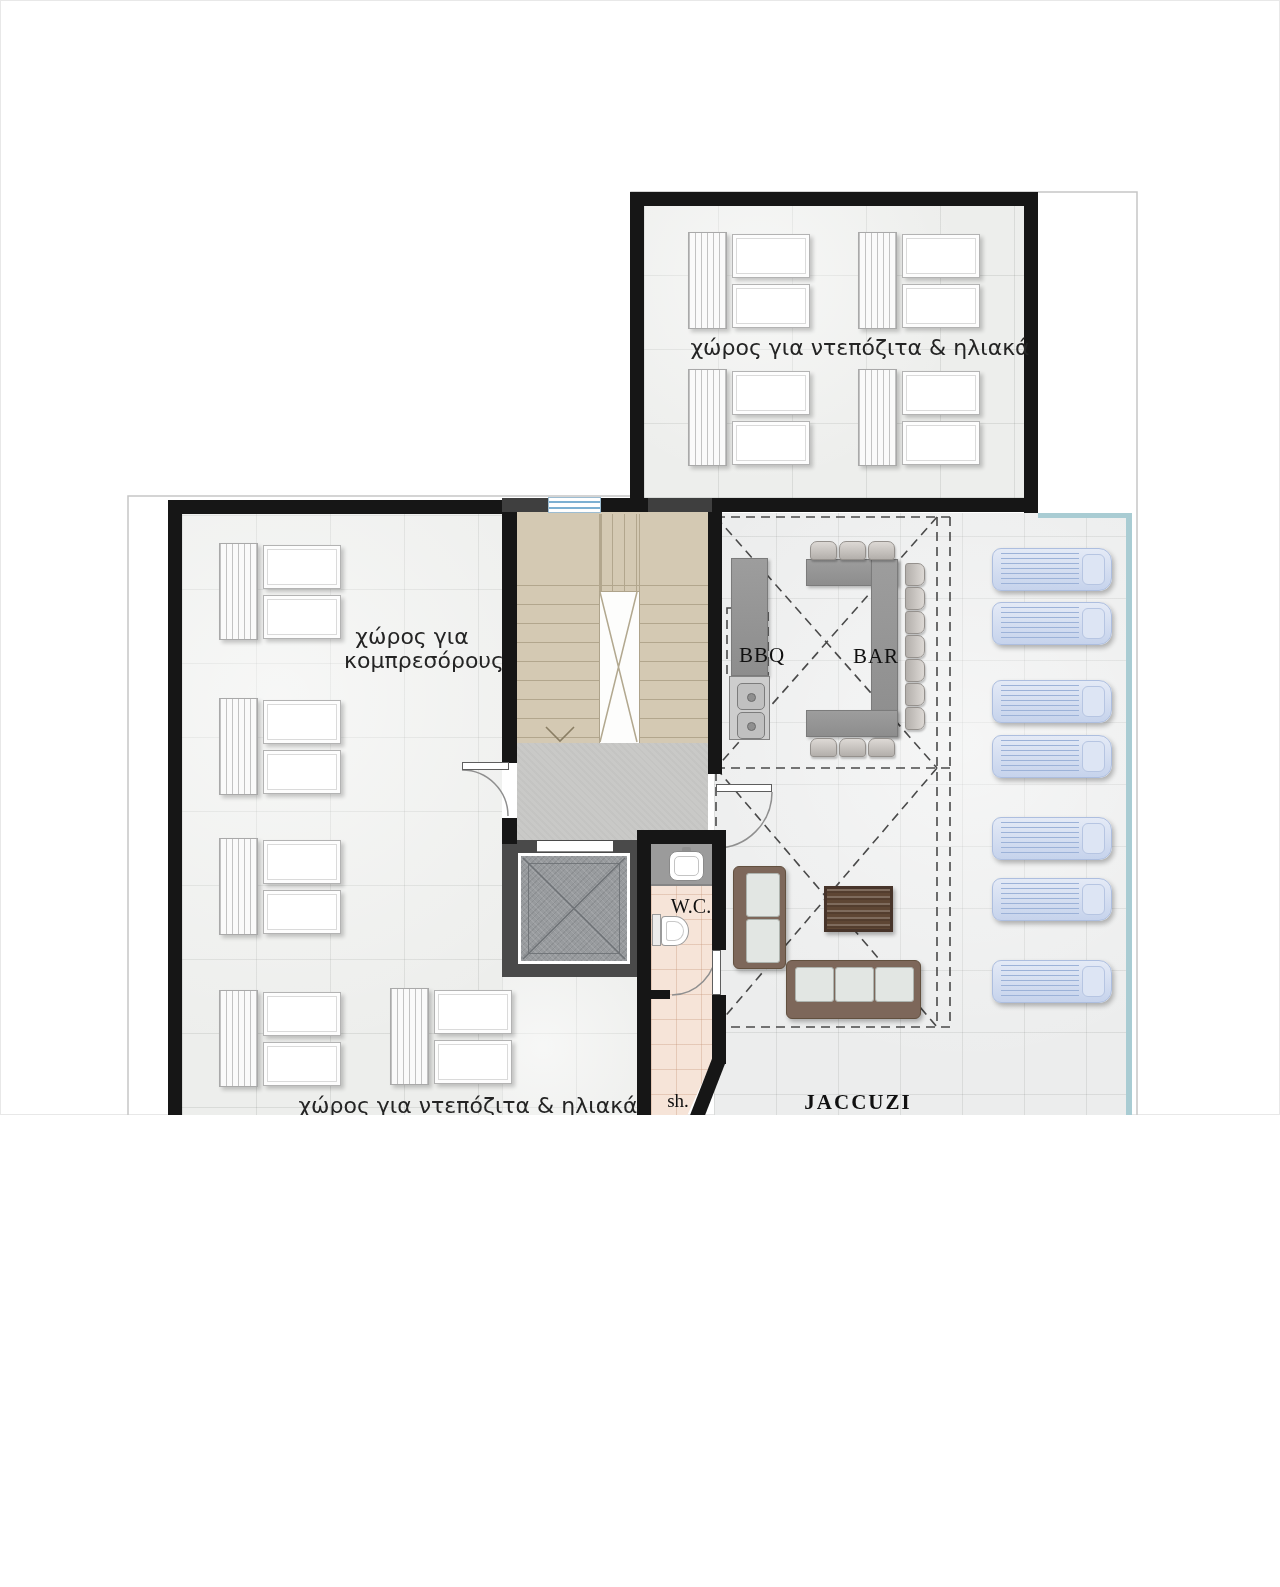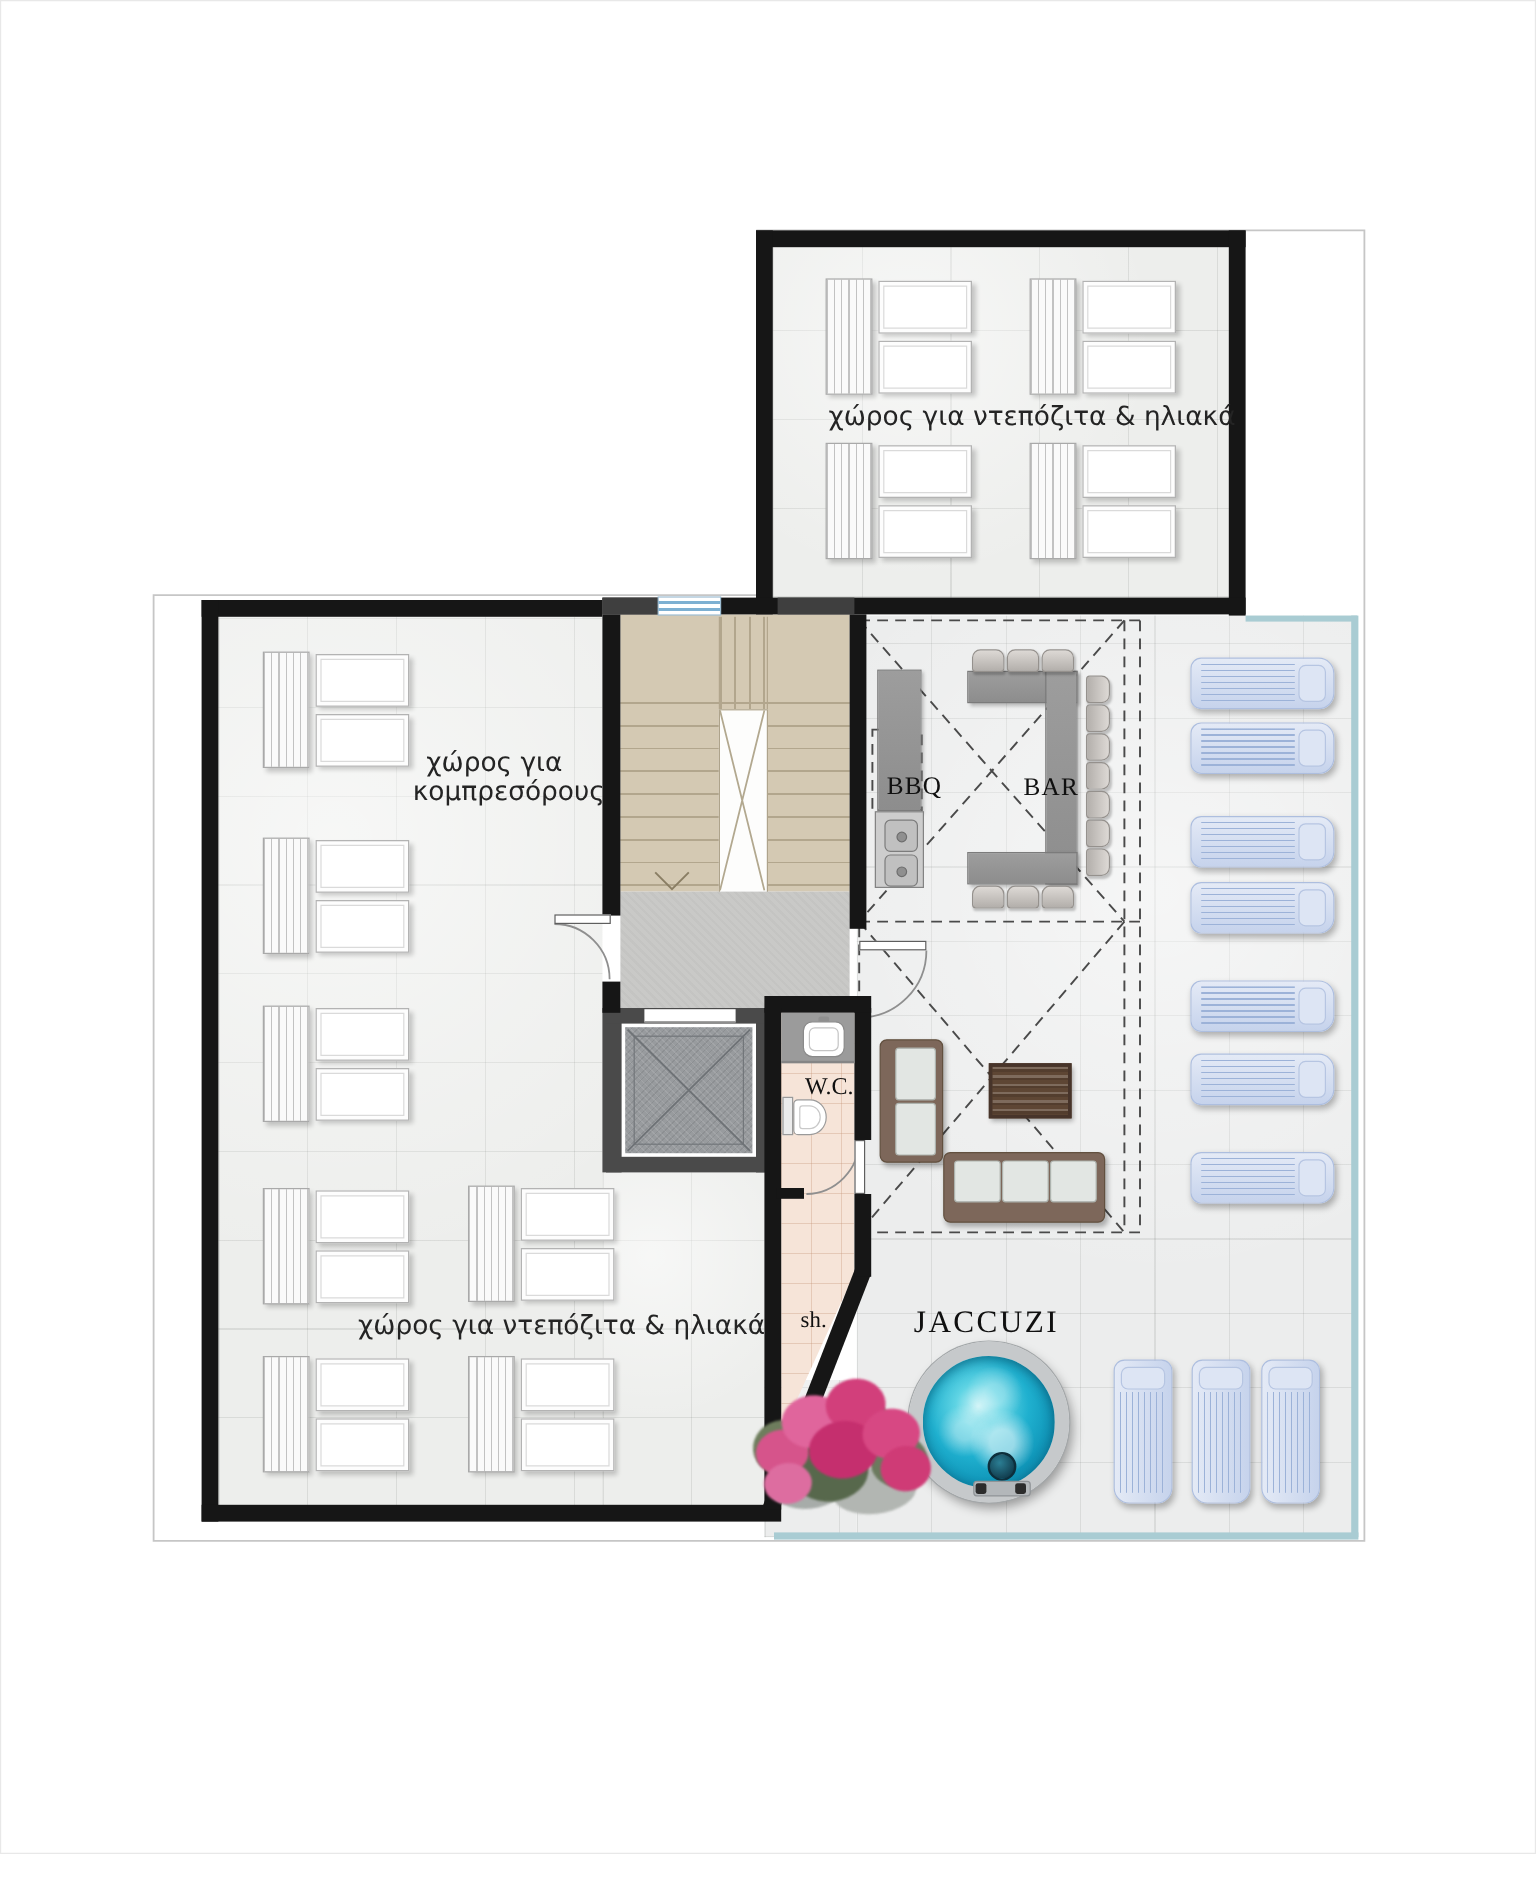--- a/index.html
+++ b/index.html
@@ -1,16 +1,16 @@
 <!DOCTYPE html>
 <html><head>
 <meta charset="utf-8">
 <style>
   html,body{margin:0;padding:0;background:#ffffff;}
-  #stage{position:relative;width:1280px;height:1545px;background:#fff;overflow:hidden;
+  #stage{position:relative;width:1280px;height:1115px;background:#fff;overflow:hidden;
          font-family:"DejaVu Sans",sans-serif;box-shadow:inset 0 0 0 1px #e8e8e8;}
   .abs{position:absolute;}
   svg.layer{position:absolute;left:0;top:0;pointer-events:none;}
 
   
   .tile{background-color:#edeeec;
     background-image:
       radial-gradient(circle at 30% 25%, rgba(255,255,255,.55), rgba(255,255,255,0) 60%),
       repeating-linear-gradient(0deg, rgba(105,110,105,.15) 0 1px, transparent 1px 74px),
       repeating-linear-gradient(90deg, rgba(105,110,105,.15) 0 1px, transparent 1px 74px);}
@@ -119,21 +119,21 @@
   #flowerbed{position:absolute;left:628px;top:1148px;width:152px;height:122px;transform:rotate(-6deg);}
   .petal{position:absolute;border-radius:50%;filter:blur(1px);}
 
   
   .lab{position:absolute;transform:translate(-50%,-50%);white-space:nowrap;}
   .greek{font:400 22px/1.1 "DejaVu Sans",sans-serif;color:#242424;}
   .serifl{font-family:"Liberation Serif","DejaVu Serif",serif;color:#101010;}
   #lab-bbq,#lab-bar{font-size:21px;letter-spacing:1px;margin-top:24px;}
   #lab-wc{font-size:20px;}
   #lab-sh{font-size:19px;}
-  #lab-jac{font-size:26px;font-weight:400;letter-spacing:2px;}
+  #lab-jac{font-size:21px;font-weight:700;letter-spacing:2px;margin-left:36px;}
 </style>
 </head>
 <body>
 
 <div id="stage">
 
   <svg class="layer" width="1280" height="1587">
     <path d="M128,496 H631 V192 H1137 V1284 H128 Z" fill="none" stroke="#c6c6c6" stroke-width="1.5"></path>
   </svg>
 

